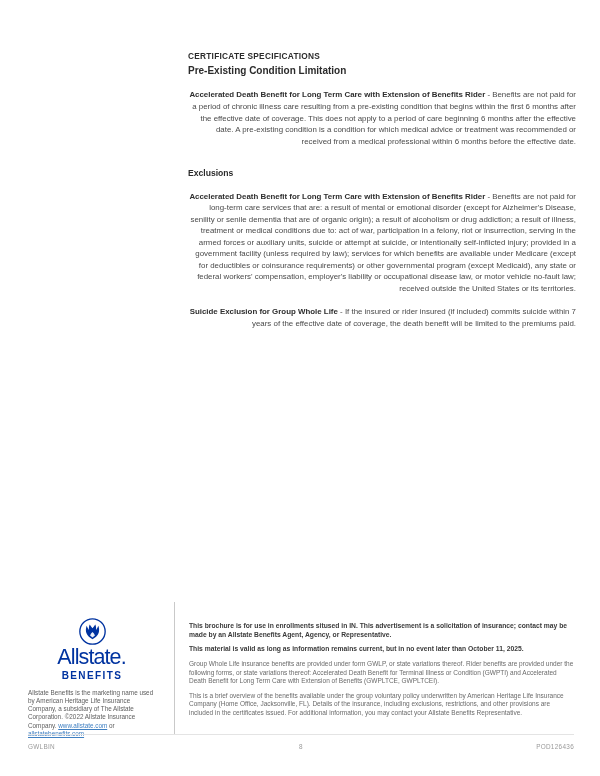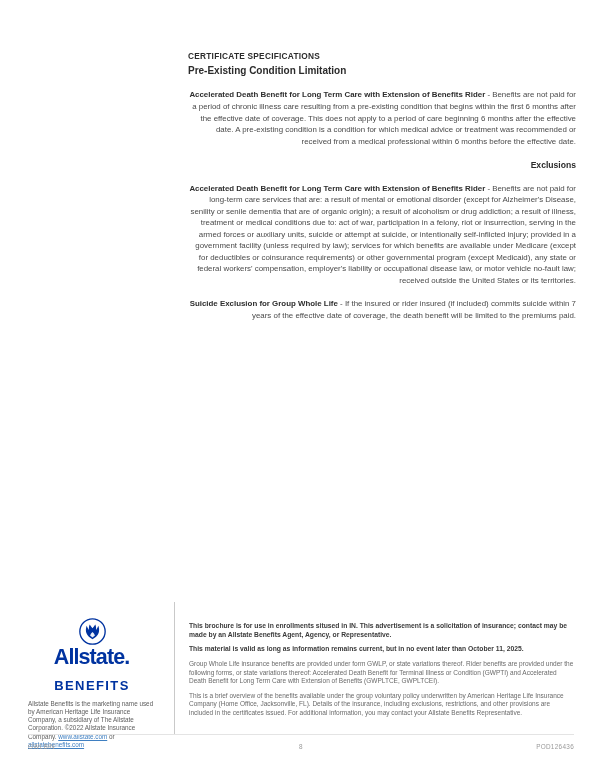--- a/index.html
+++ b/index.html
@@ -41,23 +41,22 @@
 
   .sub-title {
     font-size: 10px;
     font-weight: bold;
     color: #2b2b2b;
     margin: 0 0 2.5px 0;
     line-height: 1.2;
   }
 
   .sub-title.spaced {
-    margin-top: 13px;
+    margin-top: 21px;
     font-size: 8.6px;
-    text-align: right;
   }
 
   .body-p {
     font-size: 7.9px;
     line-height: 11.55px;
     color: #4a4a4a;
     margin: 12px 0 9px 0;
     text-align: right;
   }
 
@@ -89,37 +88,37 @@
 
   .logo-mark {
     width: 27px;
     height: 27px;
     margin: 0 auto 2px auto;
     display: block;
   }
 
   .logo-word {
     font-family: "Liberation Sans", sans-serif;
-    font-weight: bold;
+    font-weight: normal;
     font-size: 21.5px;
     letter-spacing: -0.9px;
     color: #0033a0;
     line-height: 1;
     margin: 0;
   }
   .logo-word .dot { letter-spacing: 0; }
 
   .logo-sub {
     font-family: "Liberation Sans", sans-serif;
     font-weight: bold;
-    font-size: 13px;
+    font-size: 10px;
     letter-spacing: 1.4px;
     color: #0033a0;
     line-height: 1;
-    margin: 10px 0 0 0;
+    margin: 2px 0 0 0;
   }
 
   .logo-disclaimer {
     margin-top: 8px;
     font-size: 6.35px;
     line-height: 8.3px;
     color: #5e5e5e;
     text-align: left;
   }
 

